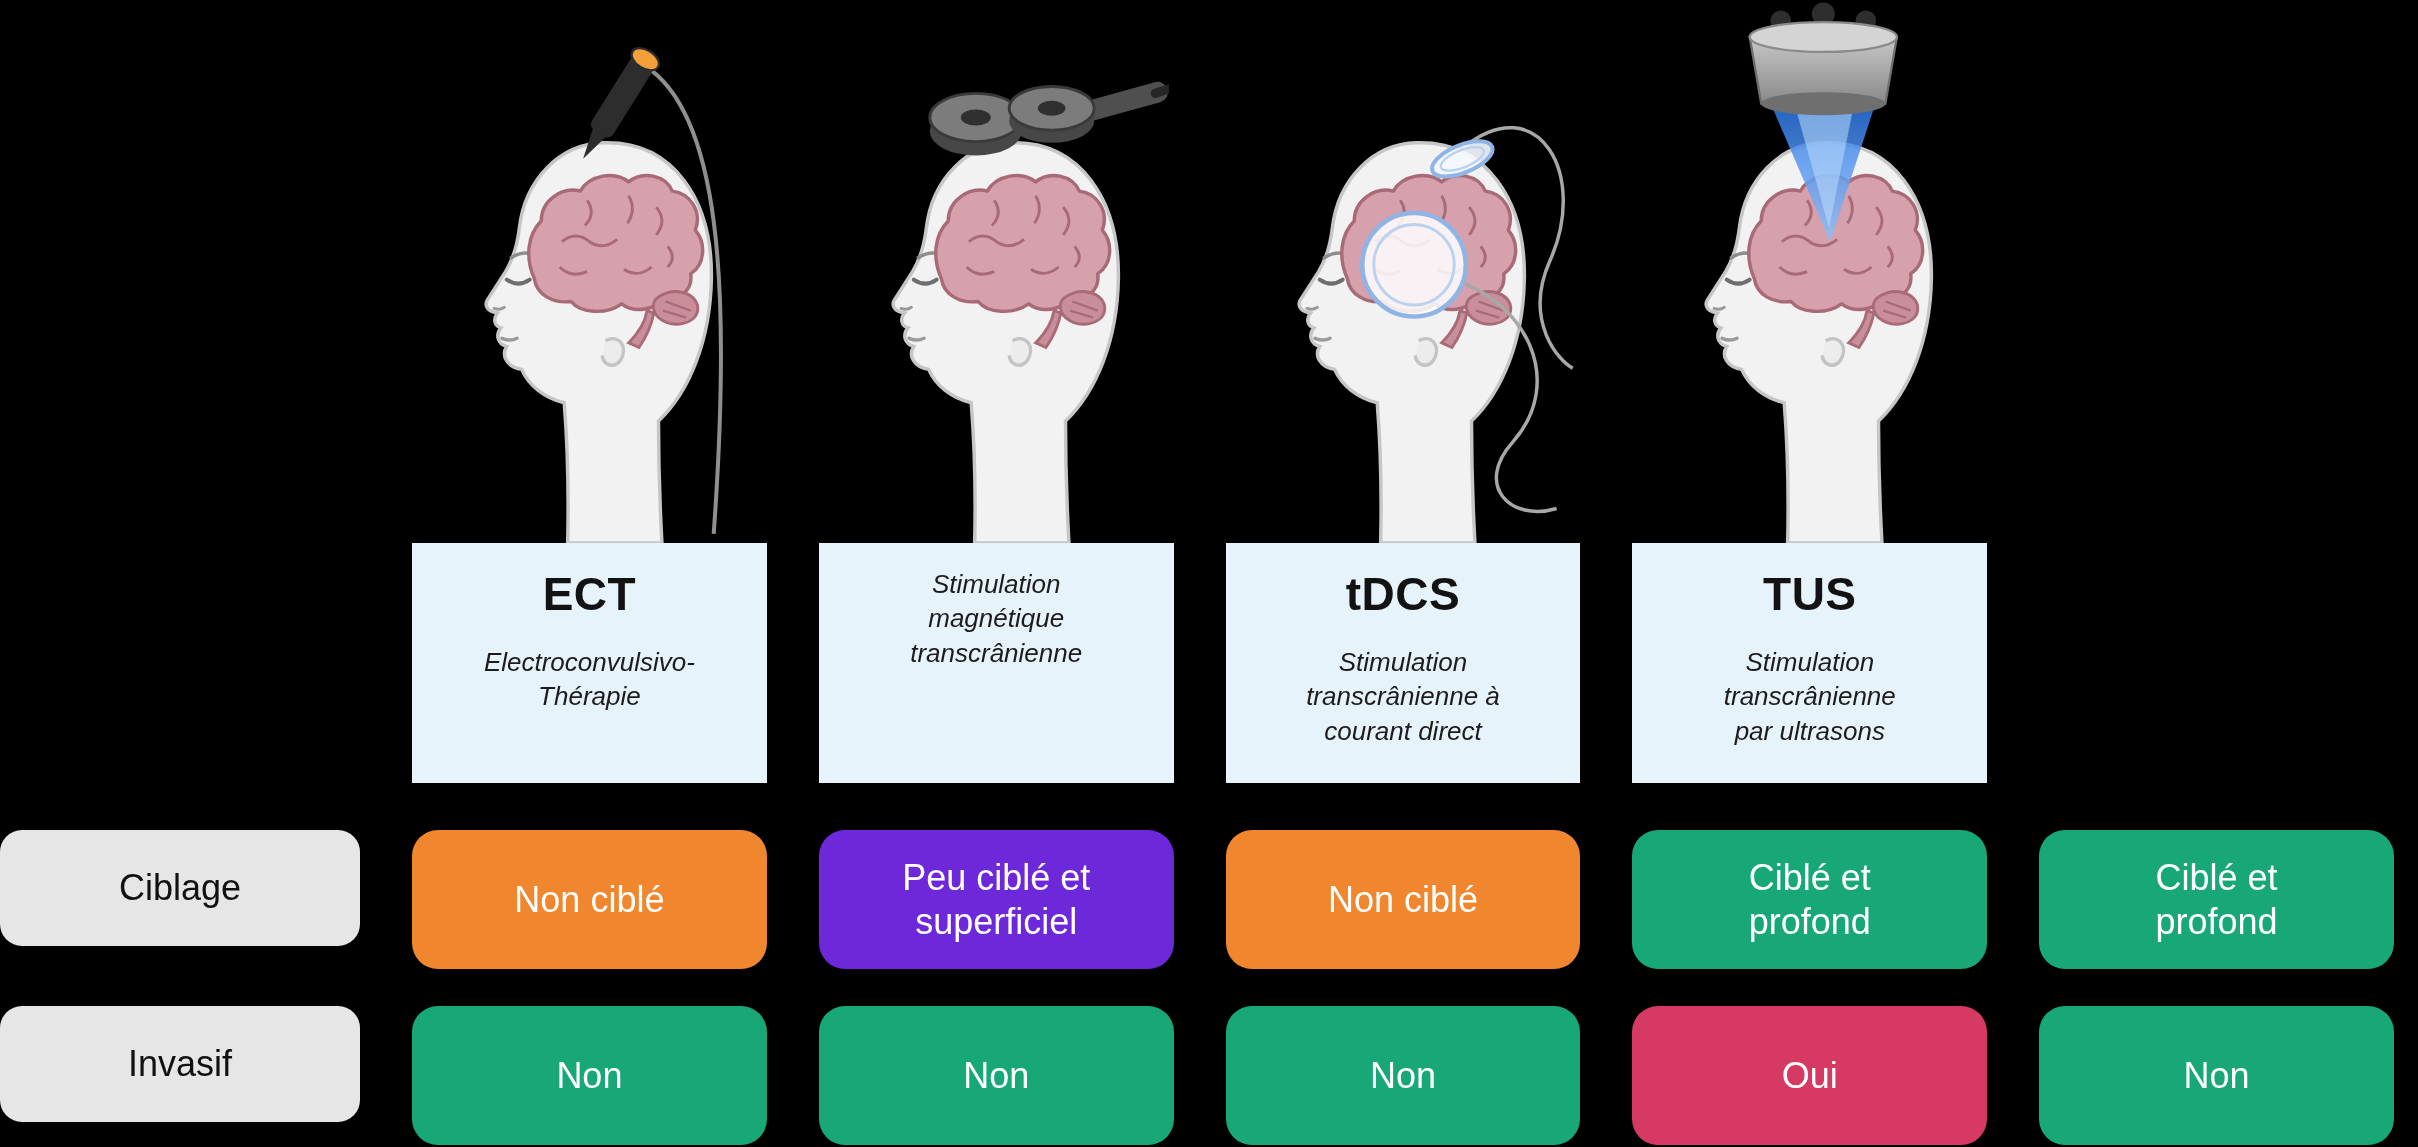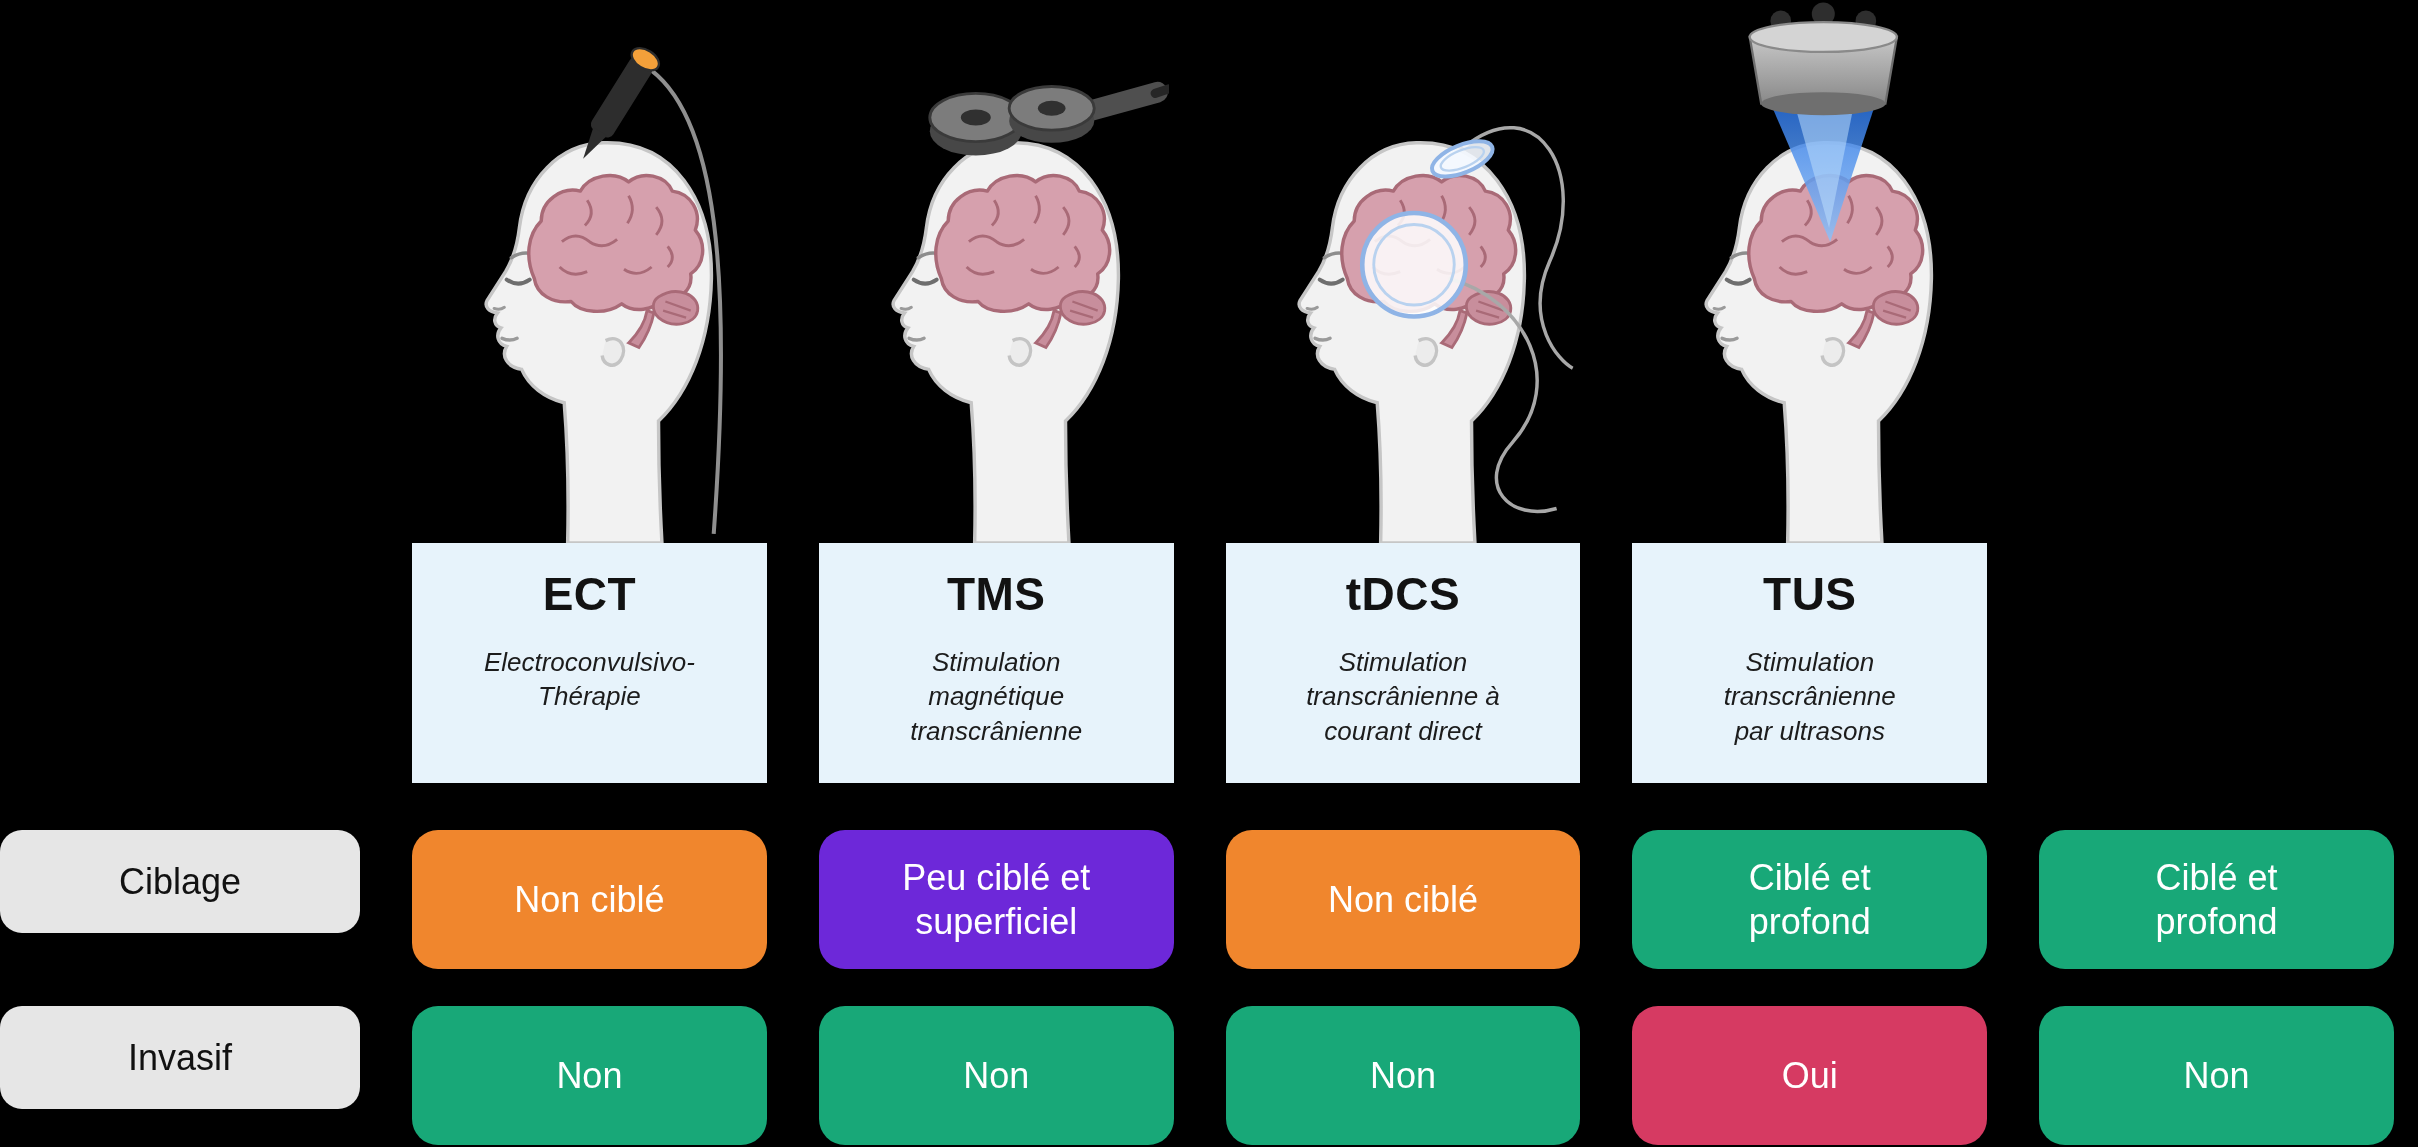--- a/index.html
+++ b/index.html
@@ -35,21 +35,21 @@
     margin:0;
     font-style:italic;
     font-size:26px;line-height:1.32;color:#1c1c1c;
     white-space:pre-line;
   }
   
   .band{align-items:stretch;}
   .band-ciblage{margin-top:47px;}
   .band-invasif{margin-top:37px;}
   .rowlabel{
-    height:103px;
+    height:116px;
     background:#E6E6E6;
     border-radius:22px;
     display:flex;align-items:center;justify-content:center;
     font-size:36px;color:#111;
   }
   .pill{
     height:139px;
     border-radius:26px;
     display:flex;align-items:center;justify-content:center;
     text-align:center;
@@ -128,21 +128,20 @@
           <ellipse cx="132" cy="112" rx="40" ry="21" fill="#474747"></ellipse>
           <ellipse cx="132" cy="100" rx="40" ry="21" fill="#7c7c7c" stroke="#3a3a3a" stroke-width="2.5"></ellipse>
           <ellipse cx="132" cy="100" rx="13" ry="7" fill="#303030"></ellipse>
           <ellipse cx="198" cy="103" rx="37" ry="19" fill="#474747"></ellipse>
           <ellipse cx="198" cy="92" rx="37" ry="19" fill="#7c7c7c" stroke="#3a3a3a" stroke-width="2.5"></ellipse>
           <ellipse cx="198" cy="92" rx="12" ry="6.5" fill="#303030"></ellipse>
         </g>
       </svg>
     </div>
     <div class="card">
-      <h2>TMS</h2>
       <p>Stimulation
 magnétique
 transcrânienne</p>
     </div>
   </div>
 
   <div class="tech-col">
     <div class="illu">
       <svg class="illu-svg" viewBox="0 0 300 470" preserveAspectRatio="xMidYMax meet">
         <use href="#headSym" x="30" y="110" width="240" height="360"></use>

